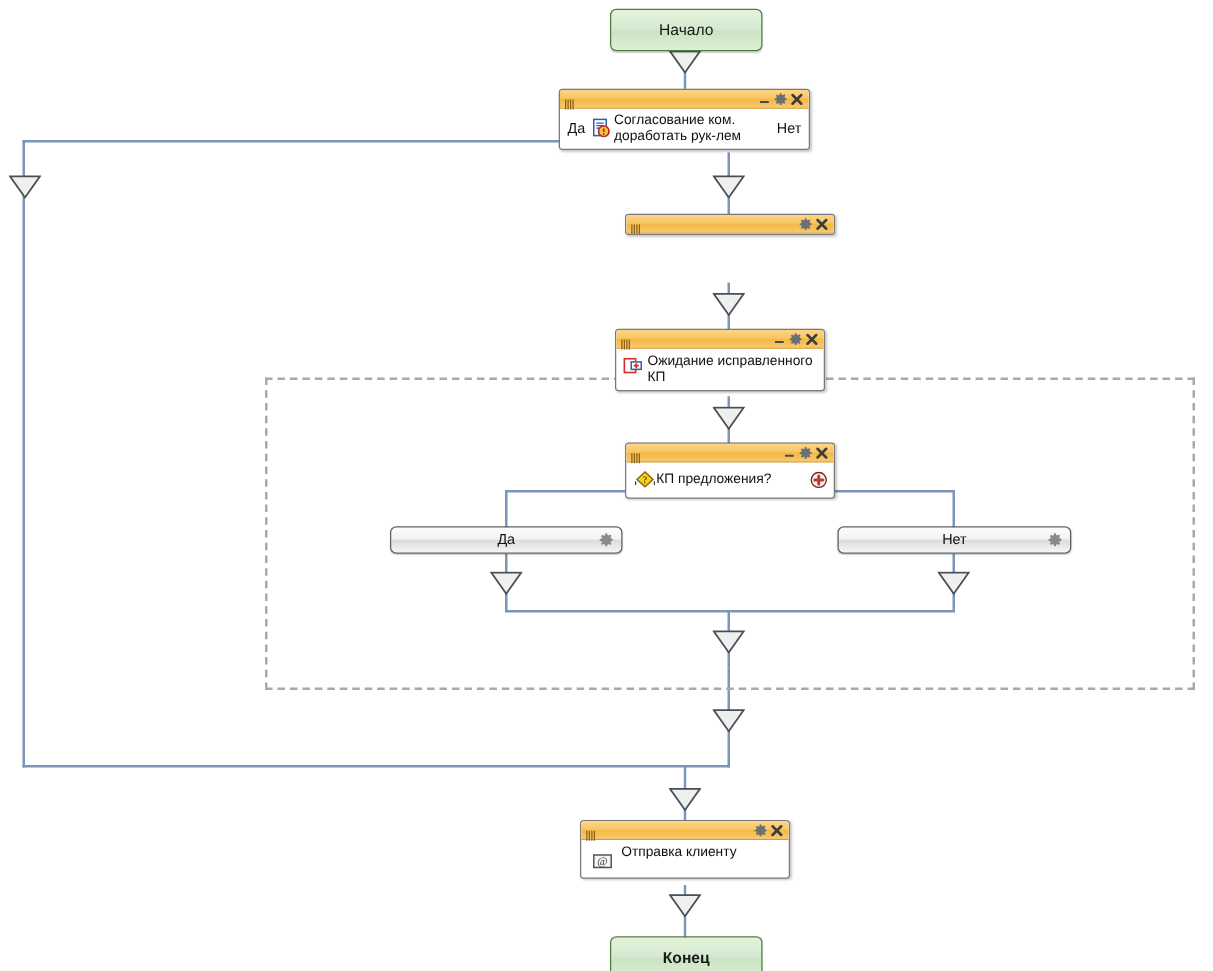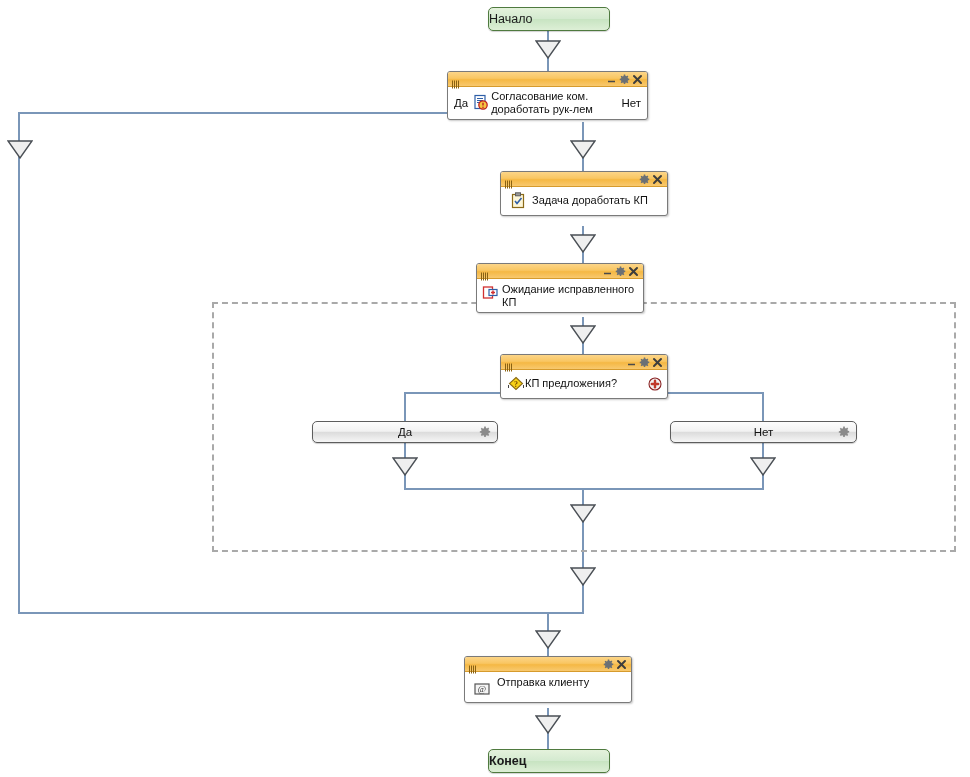--- a/index.html
+++ b/index.html
@@ -30,28 +30,29 @@
     position: absolute;
     width: 26px;
     height: 19px;
   }
   .arrow-wrap svg { display:block; }
 
   
   .terminator {
     position: absolute;
     box-sizing: border-box;
-    height: 24px;
+    height: 34px;
     border: 1px solid #4f7a3f;
     border-radius: 5px;
     background: linear-gradient(to bottom, #e4f2dc 0%, #d4ead0 48%, #c8e4c2 52%, #ddefd6 100%);
     color: #1a1a1a;
     font-size: 12.5px;
     display: flex;
     align-items: center;
+    justify-content: center;
     box-shadow: 0 1px 1px rgba(0,0,0,0.18);
   }
 
   
   .node {
     position: absolute;
     box-sizing: border-box;
     border: 1px solid #7a7a7a;
     border-radius: 3px;
     background: #ffffff;
@@ -330,33 +331,23 @@
       </span>
       <span class="tb-btn">
         <svg width="11" height="11" viewBox="0 0 11 11">
             <g stroke="#3d3d3d" stroke-width="2" stroke-linecap="round">
               <line x1="2" y1="2" x2="9" y2="9"></line>
               <line x1="9" y1="2" x2="2" y2="9"></line>
             </g>
           </svg>
       </span>
     </div>
-    <div class="node-body" style="padding-left:8px;">
-      <span class="node-icon">
-        <svg width="17" height="17" viewBox="0 0 17 17">
-          <rect x="2.5" y="2.5" width="11" height="13" fill="#fdf6d8" stroke="#8a6a18" stroke-width="1.2"></rect>
-          <rect x="5.5" y="0.8" width="5" height="3" fill="#9a9a9a" stroke="#5c5c5c" stroke-width="1"></rect>
-          <polyline points="5,9 7,11.5 11.5,6" fill="none" stroke="#2f5fa8" stroke-width="1.6"></polyline>
-        </svg>
-      </span>
-      <span class="node-label" style="margin-left:5px;">Задача доработать КП</span>
-    </div>
-  </div>
-
-  <div class="node" style="left:476px; top:263px; width:168px;">
+  </div>
+
+  <div class="node" style="left:492px; top:263px; width:168px;">
     <div class="node-title">
       <span class="grip">
         <svg width="11" height="9" viewBox="0 0 11 9">
             <g stroke="#8a6212" stroke-width="1">
               <line x1="1.5" y1="0.5" x2="1.5" y2="8.5"></line>
               <line x1="3.5" y1="0.5" x2="3.5" y2="8.5"></line>
               <line x1="5.5" y1="0.5" x2="5.5" y2="8.5"></line>
               <line x1="7.5" y1="0.5" x2="7.5" y2="8.5"></line>
             </g>
           </svg>

